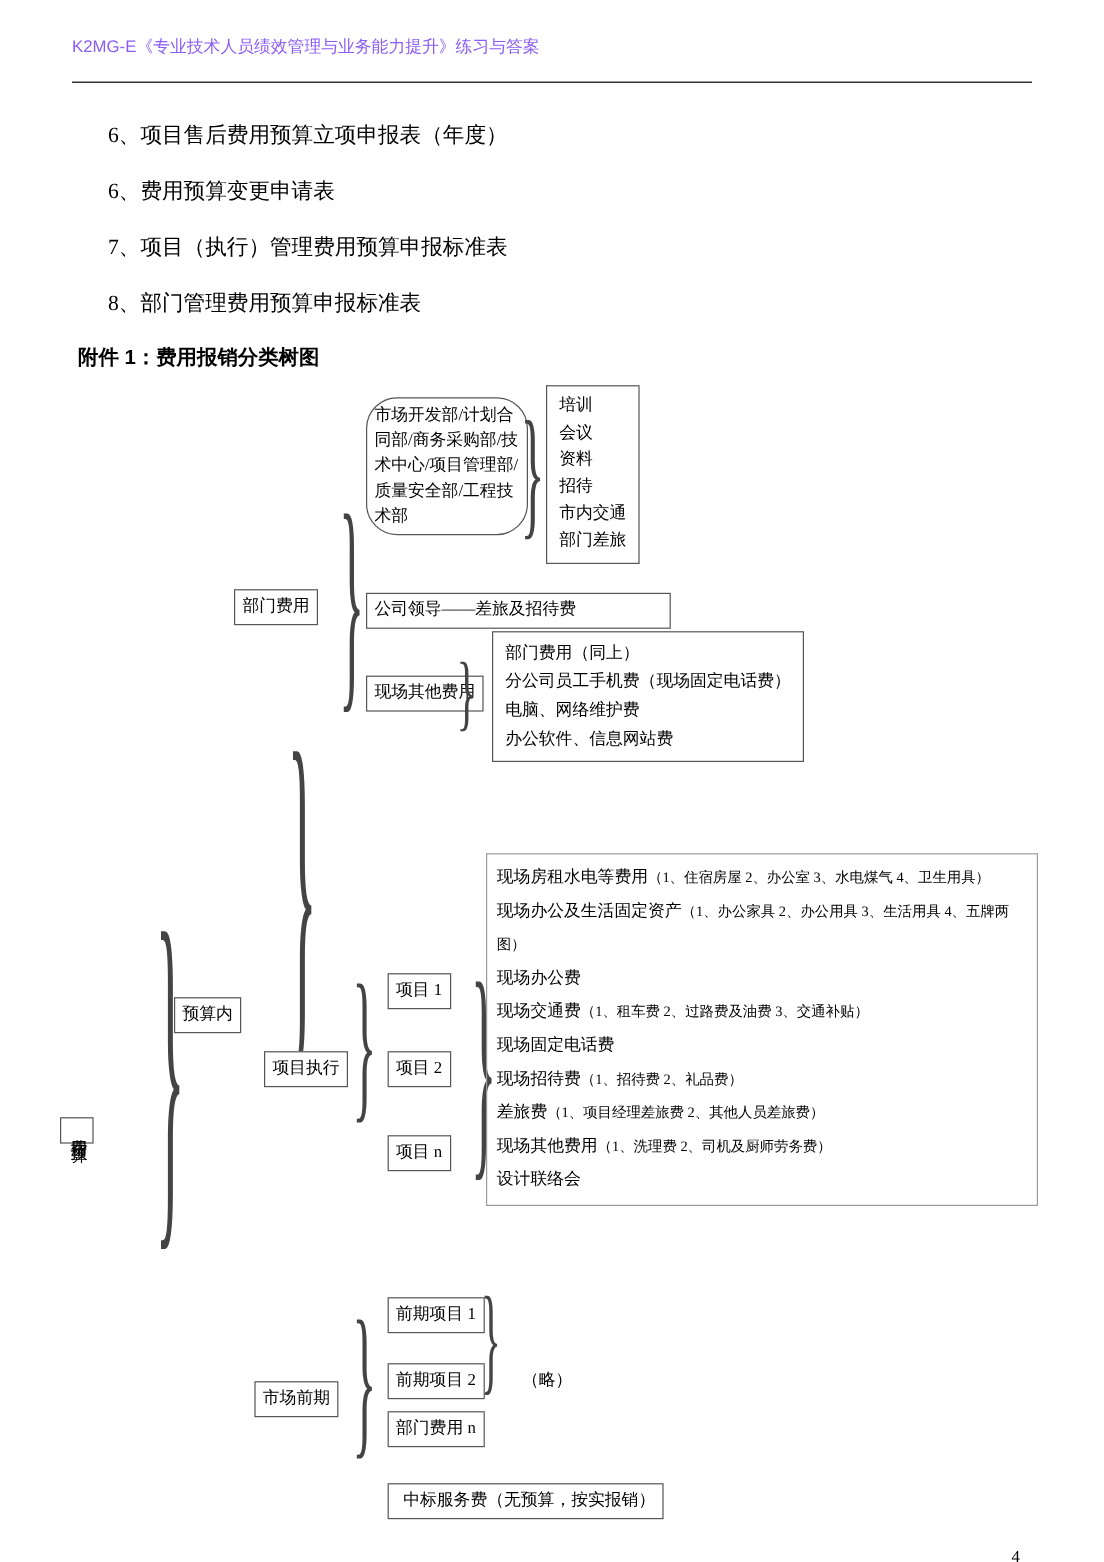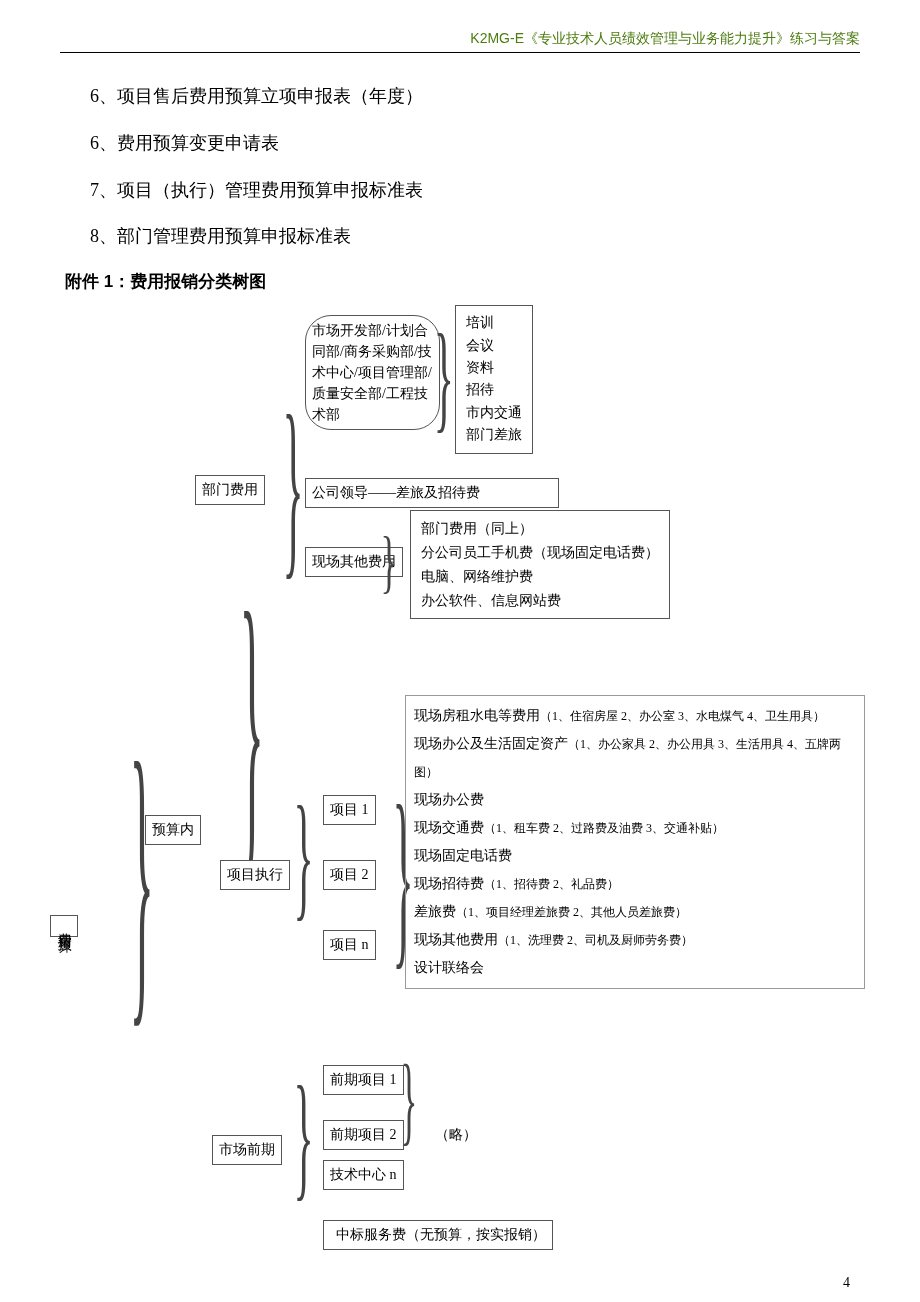--- a/index.html
+++ b/index.html
@@ -6,25 +6,25 @@
   body {
     font-family: "SimSun", "宋体", serif;
     background: #fff;
     margin: 0;
     padding: 30px 60px 50px 60px;
     width: 920px;
     color: #000;
     font-size: 16px;
   }
   .title {
-    text-align: right;
-    color: #4d7c0f;
+    text-align: left;
+    color: #8b5cf6;
     font-family: "Microsoft YaHei", sans-serif;
     font-size: 14px;
-    margin-bottom: 4px;
+    margin-bottom: 20px;
   }
   .title-rule {
     border: none;
     border-top: 1px solid #000;
     margin: 0 0 20px 0;
   }
   .numbered-list {
     padding-left: 30px;
     line-height: 2.6;
     font-size: 18px;
@@ -154,19 +154,19 @@
     <div>设计联络会</div>
   </div>
 
   <div class="box abs" style="top:860px; left:152px;">市场前期</div>
   <div class="abs brace brace-m" style="top:790px; left:210px;">}</div>
   <div class="abs brace brace" style="top:775px; left:325px; font-size:100px;">}</div>
 
   <div class="box abs" style="top:790px; left:263px;">前期项目 1</div>
   <div class="box abs" style="top:845px; left:263px;">前期项目 2</div>
   <div class="abs" style="top:850px; left:375px; font-size:14px;">（略）</div>
-  <div class="box abs" style="top:885px; left:263px;">技术中心 n</div>
+  <div class="box abs" style="top:885px; left:263px;">部门费用 n</div>
 
   <div class="box abs" style="top:945px; left:263px; text-align:left;padding-left:12px;">中标服务费（无预算，按实报销）</div>
 
 </div>
 
 <div class="page-num">4</div>
 
 </body></html>

